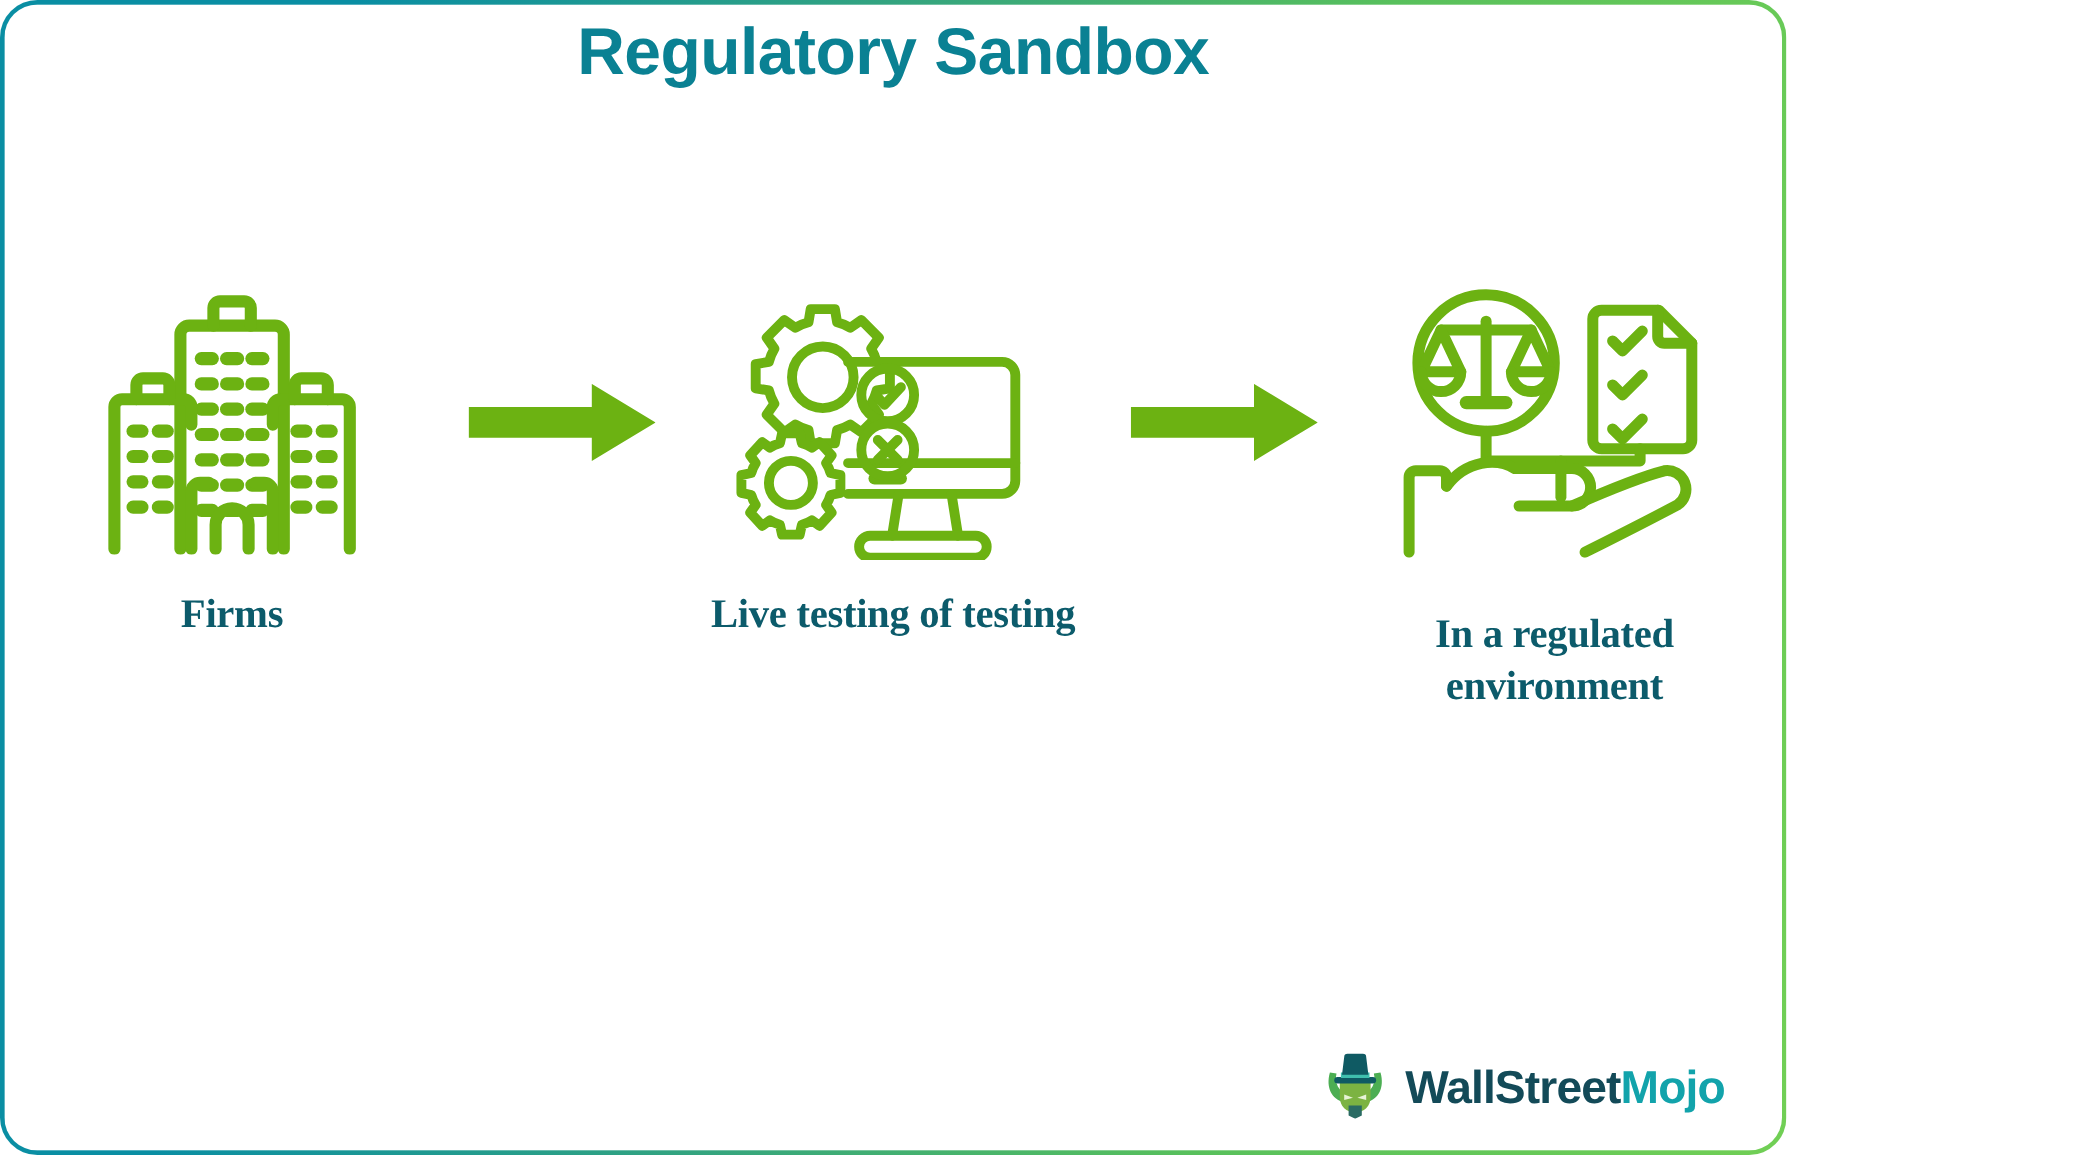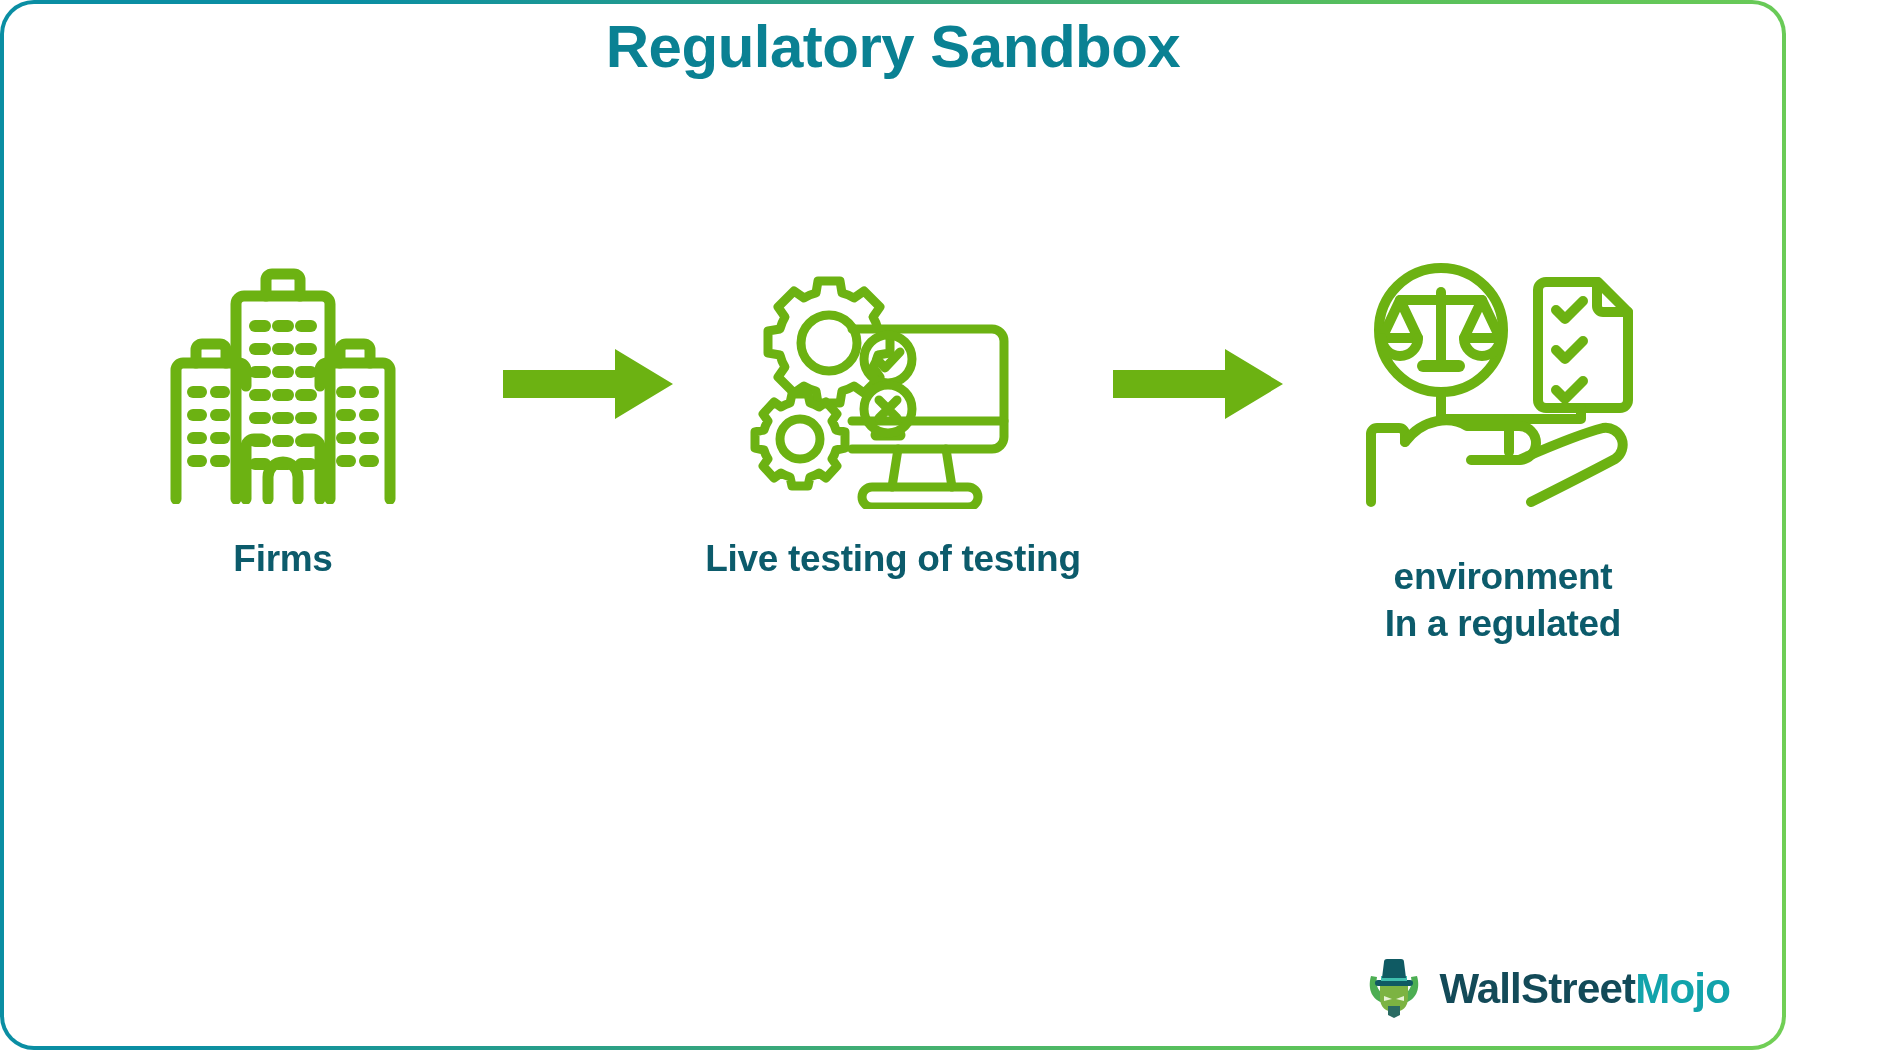--- a/index.html
+++ b/index.html
@@ -10,21 +10,21 @@
   body {
     width: 1890px;
     height: 1050px;
     font-family: "Liberation Sans", sans-serif;
     overflow: hidden;
   }
 
   
   #infographic {
     position: relative;
-    width: 1786px;
+    width: 1624px;
     height: 1050px;
     box-sizing: border-box;
     background:
       linear-gradient(#ffffff, #ffffff) padding-box,
       linear-gradient(100deg, #0a8ea3 0%, #0a8ea3 18%, #35a57e 46%, #58c05c 70%, #71cf55 100%) border-box;
     border: 4px solid transparent;
     border-radius: 34px;
   }
 
   
@@ -67,21 +67,21 @@
     justify-content: center;
   }
   .step-label {
     margin-top: 22px;
     text-align: center;
     font-size: 37px;
     line-height: 1.26;
     font-weight: bold;
     color: #0c5b6b;
     letter-spacing: -0.3px;
-    font-family: Liberation Sans, sans-serif;
+    font-family: Liberation Serif, serif;
   }
   .step-label.small-pad { margin-top: 40px; }
 
   .arrow-cell {
     width: 190px;
     height: 260px;
     display: flex;
     align-items: center;
     justify-content: center;
   }
@@ -250,22 +250,22 @@
 
           <path d="M78 130 v27 h140 v-11"></path>
           <line x1="146" y1="157" x2="146" y2="190"></line>
 
           <path d="M8 240 V172 a6 6 0 0 1 6 -6 h22 a6 6 0 0 1 6 6 v8"></path>
           <path d="M42 180 c18 -24 46 -26 62 -16 h52 a17 17 0 0 1 0 34 h-48"></path>
           <path d="M156 198 c32 -14 64 -27 84 -32 a17 17 0 0 1 12 31 c-34 18 -84 43 -84 43"></path>
         </svg>
       </div>
       <div class="step-label small-pad">
+        <div>In a regulated</div>
         <div>environment</div>
-        <div>In a regulated</div>
       </div>
     </div>
 
   </div>
 
   <div id="brand">
     <div>
       <svg width="62" height="62" viewBox="0 0 62 62">
 
         <path d="M8 20 C4 34 10 44 20 47 L24 40 C16 37 12 30 14 21 Z" fill="#4cae53"></path>

